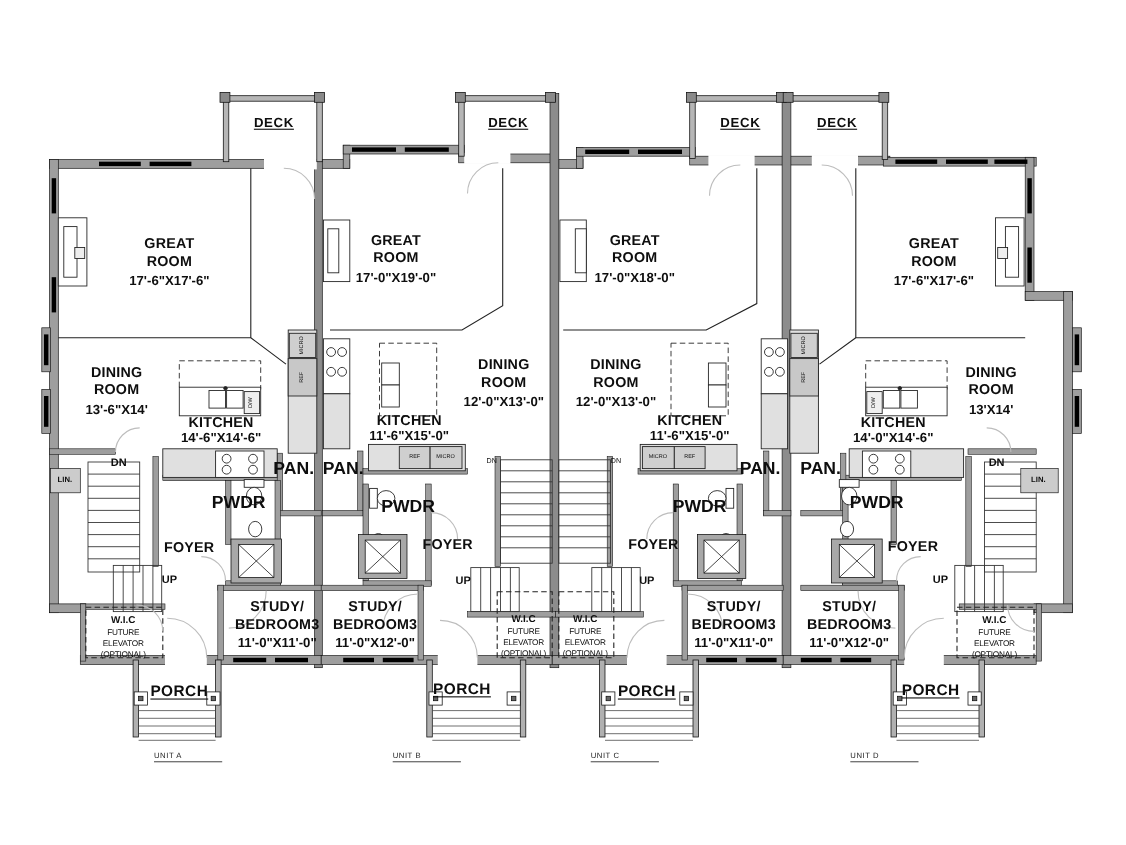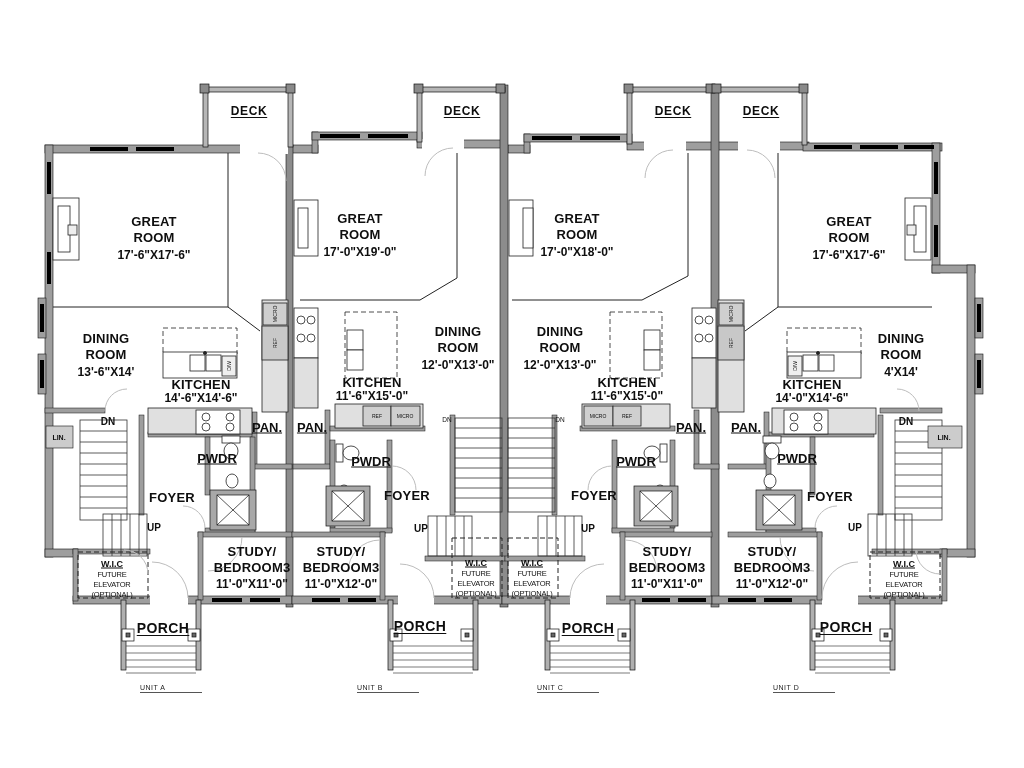--- a/index.html
+++ b/index.html
@@ -6,25 +6,25 @@
   .plan{position:relative;width:1024px;height:768px;background:#fff;
         font-family:"Liberation Sans",sans-serif;overflow:hidden}
   .plan svg{position:absolute;left:0;top:0}
   .lbl{position:absolute;transform:translate(-50%,-50%);font-weight:700;color:#0e0e0e;
        white-space:nowrap;line-height:1;text-align:center}
   .rm{font-size:13px;text-underline-offset:2px;letter-spacing:.2px}
   .rm14{font-size:14px;text-decoration:underline;text-underline-offset:2px;letter-spacing:.4px}
   .deckt{font-size:12px;text-decoration:underline;text-underline-offset:2px;letter-spacing:.6px}
   .dim{font-size:12px}
   .kn{font-size:13px;letter-spacing:.2px}
-  .pu{font-size:13px;text-decoration:underline;text-underline-offset:1px}
+  .pu{font-size:16px;text-underline-offset:1px}
   .updn{font-size:10px}
   .dn2{font-size:6.5px;font-weight:400}
   .linb{font-size:7px}
-  .wicu{font-size:9px;text-decoration:underline}
+  .wicu{font-size:9px;}
   .t7{font-size:7.5px;font-weight:400;letter-spacing:-.2px}
   .tiny{font-size:5px;font-weight:400;color:#111;letter-spacing:0}
   .vt{transform:translate(-50%,-50%) rotate(-90deg)}
   .unitlbl{position:absolute;font-size:7px;font-weight:400;color:#222;
            border-bottom:1px solid #555;width:62px;text-align:left;letter-spacing:.5px;
            padding-bottom:1px}
 </style>
 </head>
 <body>
 
@@ -508,21 +508,21 @@
 <div class="lbl tiny" style="left:598px;top:416px">MICRO</div>
 <div class="lbl tiny" style="left:627px;top:416px">REF</div>
 <div class="unitlbl" style="left:537px;top:684px">UNIT C</div>
 
 <div class="lbl deckt" style="left:761px;top:111px">DECK</div>
 <div class="lbl rm" style="left:849px;top:221px">GREAT</div>
 <div class="lbl rm" style="left:849px;top:237px">ROOM</div>
 <div class="lbl dim" style="left:849px;top:255px">17'-6"X17'-6"</div>
 <div class="lbl rm" style="left:901px;top:338px">DINING</div>
 <div class="lbl rm" style="left:901px;top:354px">ROOM</div>
-<div class="lbl dim" style="left:901px;top:372px">4'X14'</div>
+<div class="lbl dim" style="left:901px;top:372px">13'X14'</div>
 <div class="lbl kn" style="left:812px;top:384px">KITCHEN</div>
 <div class="lbl dim" style="left:812px;top:398px">14'-0"X14'-6"</div>
 <div class="lbl pu" style="left:746px;top:427px">PAN.</div>
 <div class="lbl pu" style="left:797px;top:458px">PWDR</div>
 <div class="lbl rm" style="left:830px;top:496px">FOYER</div>
 <div class="lbl updn" style="left:906px;top:422px">DN</div>
 <div class="lbl updn" style="left:855px;top:528px">UP</div>
 <div class="lbl linb" style="left:944px;top:437px">LIN.</div>
 <div class="lbl wicu" style="left:904px;top:564px">W.I.C</div>
 <div class="lbl t7" style="left:904px;top:575px">FUTURE</div>

